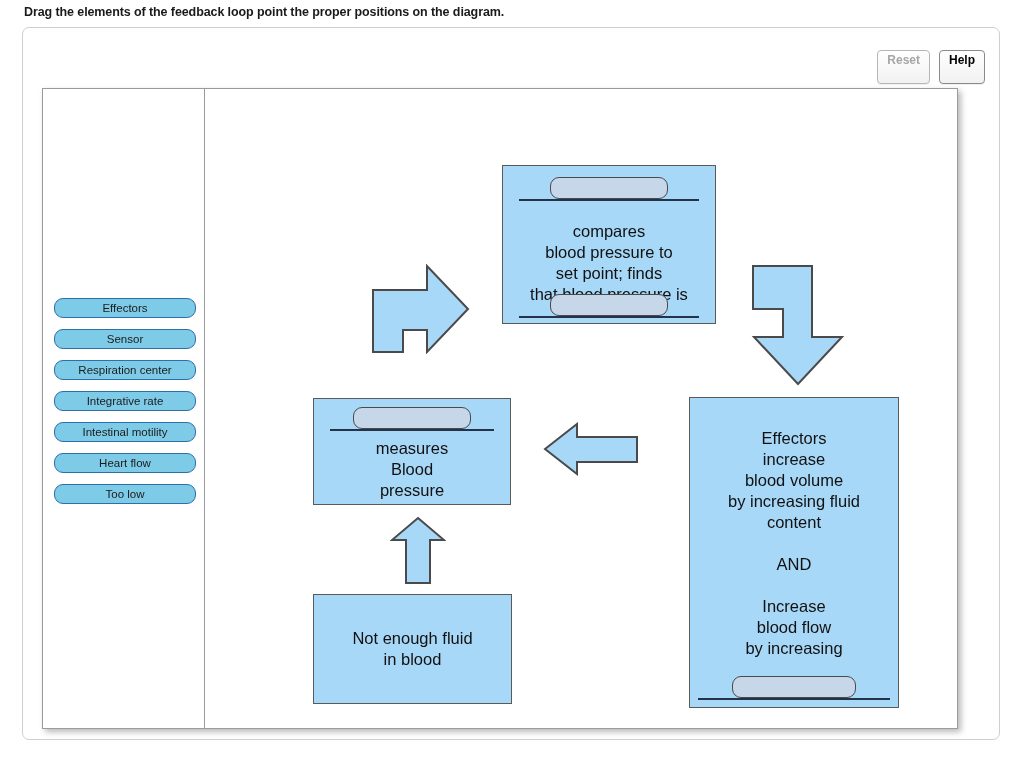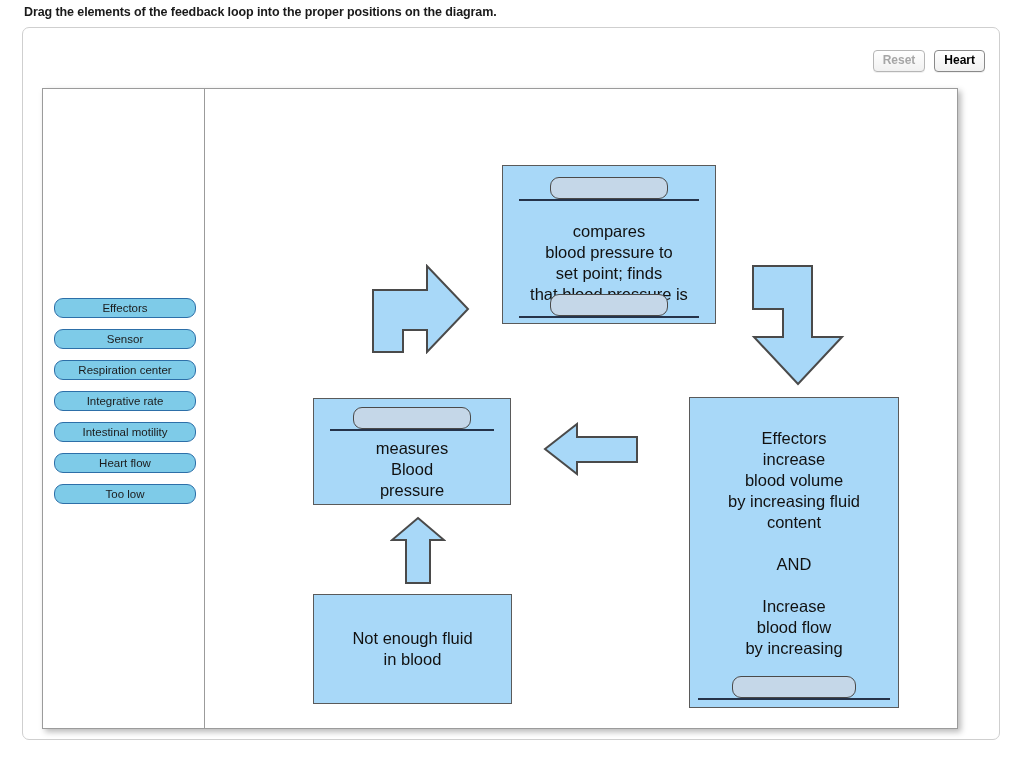--- a/index.html
+++ b/index.html
@@ -45,21 +45,21 @@
     position: absolute;
     right: 14px;
     top: 22px;
     display: flex;
     gap: 9px;
   }
   .tb-btn {
     font-family: "Liberation Sans", sans-serif;
     font-size: 12px;
     font-weight: bold;
-    padding: 2px 9px 3px 9px;
+    padding: 2px 9px 15px 9px;
     border: 1px solid #8a8a8a;
     border-radius: 4px;
     background: linear-gradient(#ffffff, #f1f1f1);
     color: #000000;
     line-height: 15px;
     box-shadow: 0 1px 0 rgba(0,0,0,0.06);
     cursor: pointer;
   }
   .tb-btn.disabled {
     color: #a6a6a6;
@@ -216,27 +216,27 @@
   
   .arrow { position: absolute; }
   #arrow-bent-up-right { left: 166px; top: 175px; width: 100px; height: 90px; }
   #arrow-bent-right-down { left: 545px; top: 174px; width: 96px; height: 124px; }
   #arrow-left { left: 338px; top: 333px; width: 96px; height: 54px; }
   #arrow-up { left: 185px; top: 427px; width: 56px; height: 69px; }
 </style>
 </head>
 <body>
 
-<div class="prompt">Drag the elements of the feedback loop into the proper positions on the diagram.</div>
+<div class="prompt">Drag the elements of the feedback loop point the proper positions on the diagram.</div>
 
 <div class="outer-card">
 
   <div class="toolbar">
     <button class="tb-btn disabled">Reset</button>
-    <button class="tb-btn">Heart</button>
+    <button class="tb-btn">Help</button>
   </div>
 
   <div class="workspace">
     <div class="divider"></div>
 
     <div class="palette">
       <div class="token">Effectors</div>
       <div class="token">Sensor</div>
       <div class="token">Respiration center</div>
       <div class="token">Integrative rate</div>

